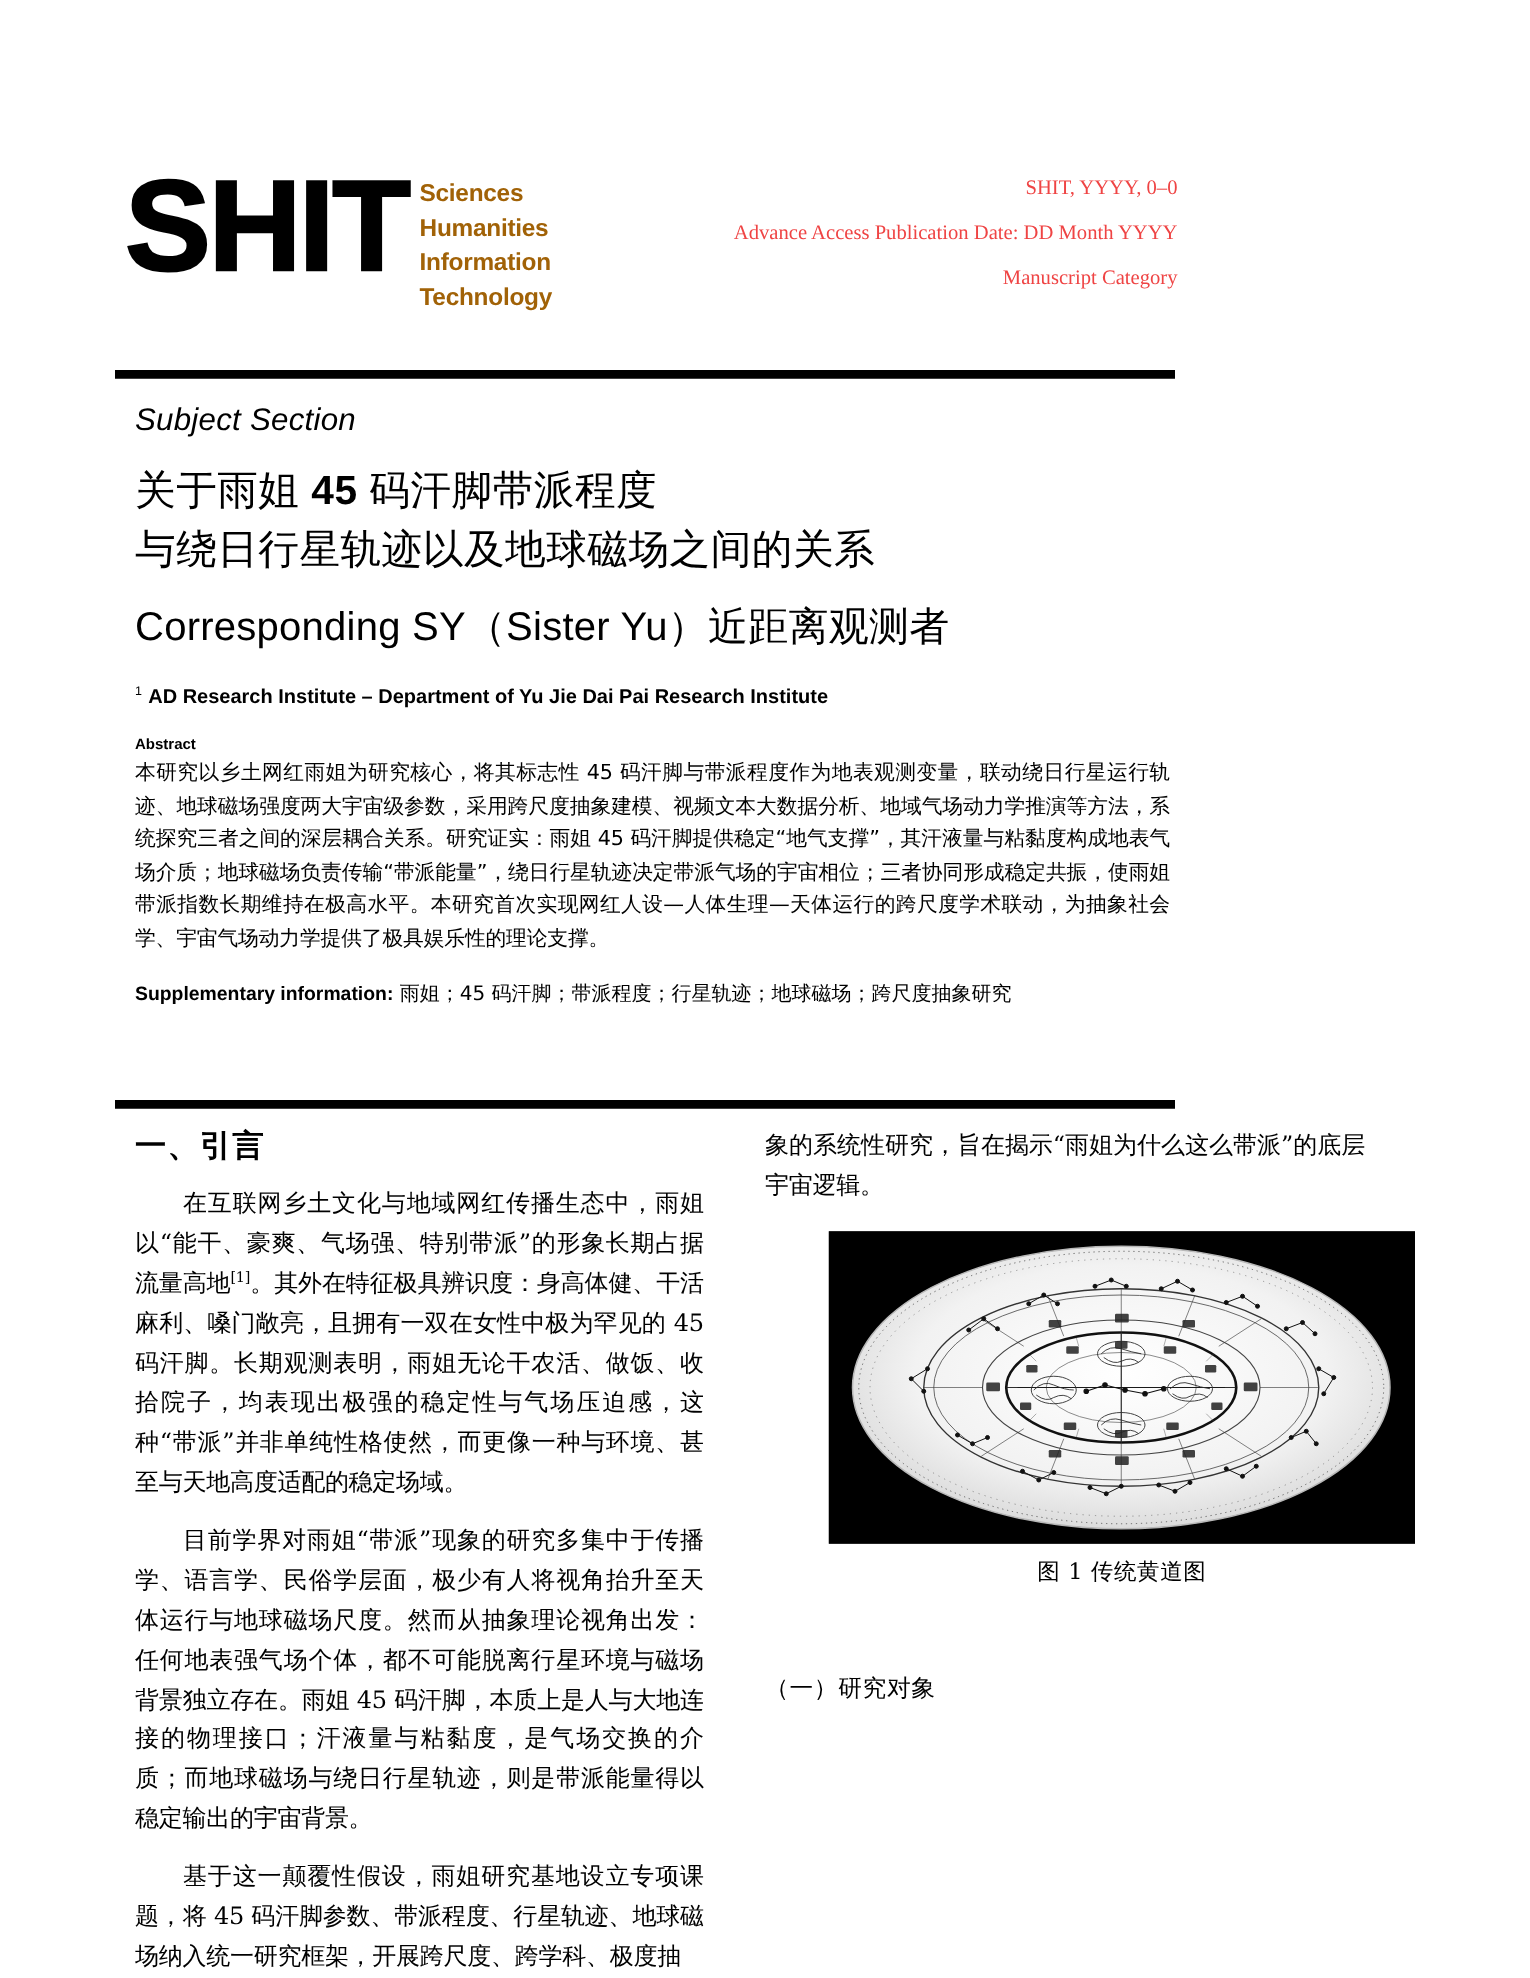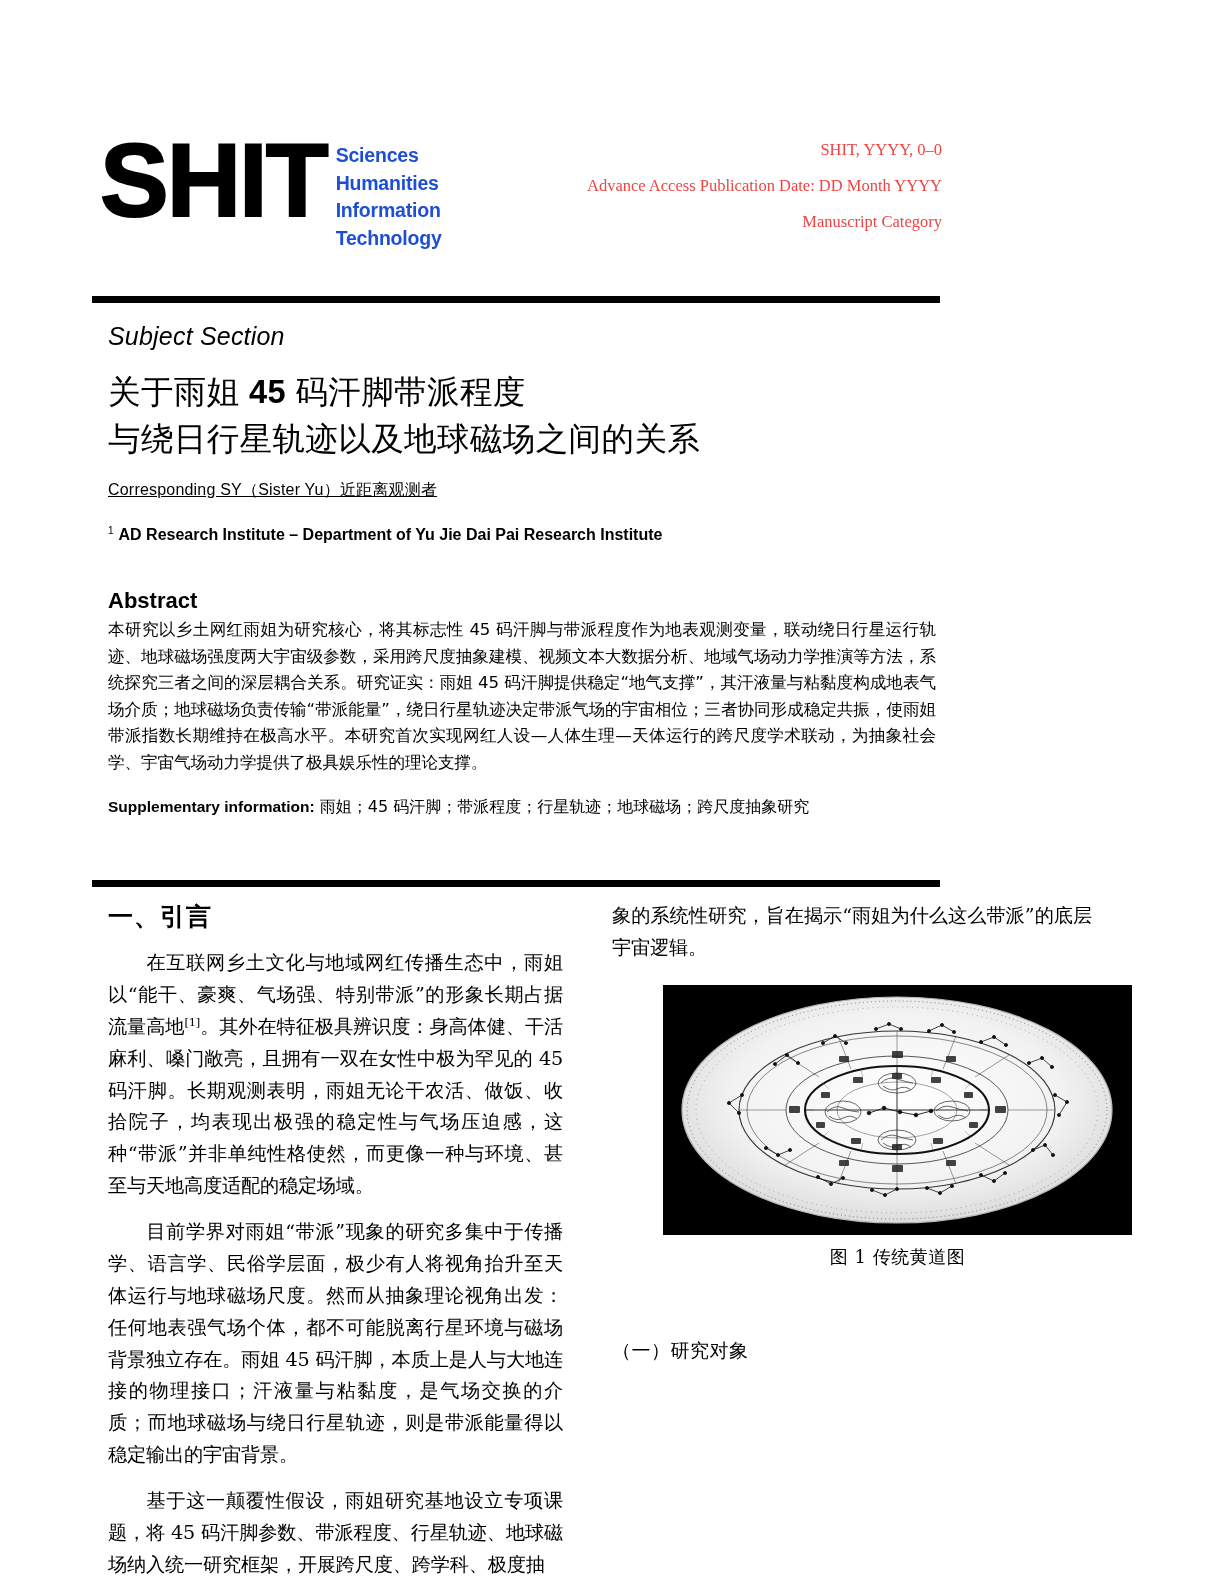--- a/index.html
+++ b/index.html
@@ -48,21 +48,21 @@
     text-align: center;
     -webkit-text-stroke: 2px #000;
   }
   .logo-words {
     margin-left: 9px;
     margin-top: 8px;
     font-family: "Liberation Sans", "DejaVu Sans", sans-serif;
     font-weight: bold;
     font-size: 19.5px;
     line-height: 1.42;
-    color: #1d4ed8;
+    color: #a16207;
     letter-spacing: -0.2px;
   }
 
   .journal-meta {
     position: absolute;
     right: 0;
     top: 8px;
     width: 420px;
     text-align: right;
     font-family: "Liberation Serif", "DejaVu Serif", serif;
@@ -112,25 +112,24 @@
     font-family: "Liberation Sans", "DejaVu Sans", sans-serif;
     font-size: 32.5px;
     font-weight: normal;
     line-height: 1.46;
     margin: 0;
     letter-spacing: 0.4px;
   }
   .paper-title .bold-num { font-weight: bold; }
   .corresponding {
     font-family: "Liberation Sans", "DejaVu Sans", sans-serif;
-    font-size: 16px;
+    font-size: 32px;
     font-weight: normal;
     margin: 16px 0 0 0;
     letter-spacing: 0.2px;
-    text-decoration: underline;
   }
   .affiliation {
     font-family: "Liberation Sans", "DejaVu Sans", sans-serif;
     font-size: 16px;
     font-weight: bold;
     margin: 24px 0 0 0;
   }
   .affiliation sup {
     font-size: 10px;
     font-weight: normal;
@@ -140,21 +139,21 @@
 
   
   .abstract-block {
     position: absolute;
     left: 108px;
     top: 588px;
     width: 828px;
   }
   .abstract-head {
     font-family: "Liberation Sans", "DejaVu Sans", sans-serif;
-    font-size: 22px;
+    font-size: 12px;
     font-weight: bold;
     margin: 0 0 3px 0;
   }
   .abstract-text {
     font-family: "DejaVu Sans", "Liberation Sans", sans-serif;
     font-size: 16.6px;
     line-height: 1.60;
     margin: 0;
     text-align: justify;
     text-justify: inter-ideograph;

